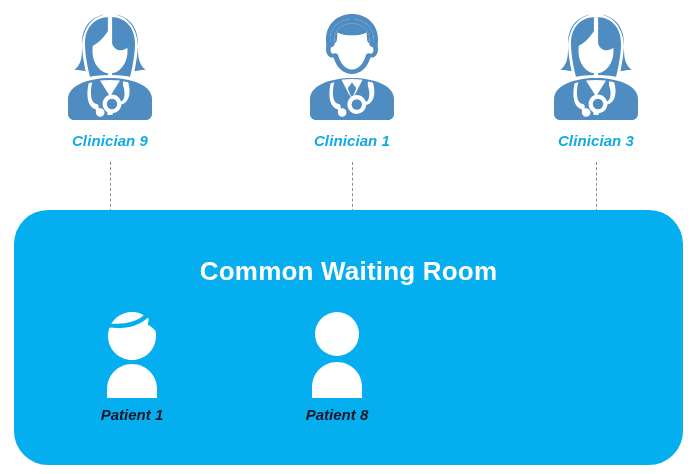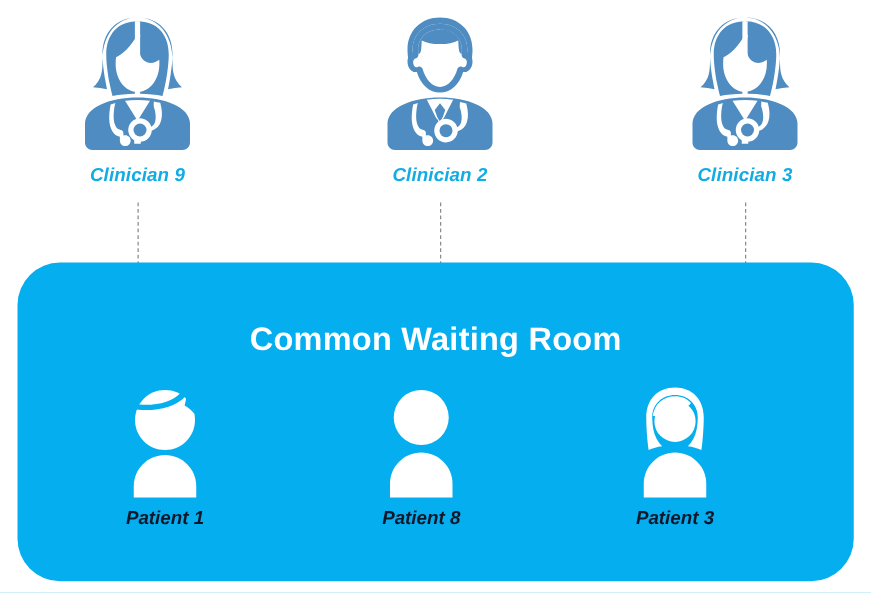--- a/index.html
+++ b/index.html
@@ -141,21 +141,21 @@
 
         <path d="M60 74.5l-4.2 5.5 1.9 5.4L60 89.5l2.3-4.1 1.9-5.4z"></path>
         <path d="M57.2 86.2L54.6 106h10.8l-2.6-19.8 -2.8 5z"></path>
 
         <path fill="#ffffff" d="M42.5 74.3c-1.4 .4-2.7 .8-4 1.3 -1.5 7.6-1.6 14.3 .3 19.2 1.3 3.4 3.7 5.9 7.1 6.6v3.1c0 2.4 1.9 4.3 4.3 4.3s4.3-1.9 4.3-4.3 -1.9-4.3-4.3-4.3c-.5 0-1 .1-1.5 .2v-2.2c0-1.2-.9-2.2-2.1-2.3 -2.2-.3-3.6-1.6-4.5-3.9 -1.5-3.7-1.5-9.8-.2-16.2 .2-.5 .4-1 .6-1.5z"></path>
 
         <path fill="#ffffff" d="M76 73.6c1.8 .3 3.4 .7 5 1.2 1.5 5.3 1.9 10.4 .6 14.6 -1.1 3.6-3.5 6.4-7.4 7.7 -.3 4.9-4.4 8.8-9.4 8.8 -5.2 0-9.4-4.2-9.4-9.4s4.2-9.4 9.4-9.4c4.3 0 7.9 2.9 9 6.8 1.6-.8 2.6-2.2 3.1-4 .9-3.1 .5-7.6-1.1-12.1 -.1-1.4 .1-2.8 .2-4.2z"></path>
         <circle fill="#4e8cc1" cx="64.8" cy="96.5" r="5.2"></circle>
       </g>
     </svg>
-    <div class="clinician-label">Clinician 2</div>
+    <div class="clinician-label">Clinician 1</div>
   </div>
 
   <div class="clinician" style="left:516px;">
     <svg class="figure" viewBox="0 0 120 120">
       <g fill="#4e8cc1">
         <path d="M60 6c-17.5 0-28 12.4-28 29.2 0 6.5 1.1 14.8 2.2 20.7 .5 2.8 1 5.3 1.4 7.4-3.6-.7-7.5-1.2-11.2-1.5 3.4-2.8 5.6-6.3 6.6-10.4 .9-3.6 1-7 1-11.6C32 19.5 43.8 6 60 6s28 13.5 28 33.8c0 4.6 .1 8 1 11.6 1 4.1 3.2 7.6 6.6 10.4-3.7 .3-7.6 .8-11.2 1.5 .4-2.1 .9-4.6 1.4-7.4 1.1-5.9 2.2-14.2 2.2-20.7C88 18.4 77.5 6 60 6z"></path>
         <path d="M60 9c-16 0-25 11-25 26.5 0 7 1.3 16.5 2.6 22.9 1 5 1.9 8.5 2.4 10.3 5.4-1 11.5-1.6 17.9-1.7V9z"></path>
         <path d="M60 9c16 0 25 11 25 26.5 0 7-1.3 16.5-2.6 22.9-1 5-1.9 8.5-2.4 10.3-5.4-1-11.5-1.6-17.9-1.7V9z"></path>
         <path fill="#ffffff" d="M60 20c-2.6 4.2-5.4 8.1-8.5 11.3-3.2 3.3-6.3 5.4-8.7 6.4 -.2 1.8-.3 3.6-.3 5.4 0 12.6 7.9 22.4 17.5 22.4S77.5 55.7 77.5 43.1c0-1.1 0-2.2-.1-3.3-2 1.6-4.3 2.5-6.6 2.5-3.9 0-6.8-2.3-8.3-5.6 -1.3-2.9-1.6-6.5-1.2-10.2 .2-2.3 .6-4.5 1-6.5 -.8 0-1.5 0-2.3 0z"></path>
         <path d="M60 70c-11 0-21.4 2-28.8 5.3C23 78.9 18 84.3 18 91v15c0 3.3 2.7 6 6 6h72c3.3 0 6-2.7 6-6V91c0-6.7-5-12.1-13.2-15.7C81.4 72 71 70 60 70z"></path>
@@ -193,30 +193,15 @@
     <div class="patient" style="left:248px;">
       <svg class="figure" viewBox="0 0 96 92">
         <g fill="#ffffff">
           <circle cx="48" cy="26" r="22"></circle>
           <path d="M48 54c-13.8 0-25 11.2-25 25v11h50V79c0-13.8-11.2-25-25-25z"></path>
         </g>
       </svg>
       <div class="patient-label">Patient 8</div>
     </div>
 
-    <div class="patient" style="left:451px;">
-      <svg class="figure" viewBox="0 0 96 92">
-        <g fill="#ffffff">
-
-          <path d="M48 2C34.2 2 25 11.5 25 26c0 7 .6 14.5 1.1 19.6 .3 2.9 .6 5 .8 6.3 3.3-1.4 7-2.4 10.8-2.9 -3.5-3.5-6-8.2-7-13.5 -.6-3.2-.9-6.6-.9-9.5C29.8 15.1 37.8 8 48 8s18.2 7.1 18.2 18c0 2.9-.3 6.3-.9 9.5 -1 5.3-3.5 10-7 13.5 3.8 .5 7.5 1.5 10.8 2.9 .2-1.3 .5-3.4 .8-6.3C70.4 40.5 71 33 71 26 71 11.5 61.8 2 48 2z"></path>
-
-          <circle cx="48" cy="29" r="16.5"></circle>
-
-          <path d="M48 9c-9.6 0-16.6 6.5-17.8 15.7 5.6 .6 12.6-.2 19-2.6 4.8-1.8 8.9-4.4 11.6-7.6C57.8 11.1 53.4 9 48 9z"></path>
-
-          <path d="M48 54c-13.8 0-25 11.2-25 25v11h50V79c0-13.8-11.2-25-25-25z"></path>
-        </g>
-      </svg>
-      <div class="patient-label">Patient 3</div>
-    </div>
   </div>
 
 </div>
 
 </body></html>

